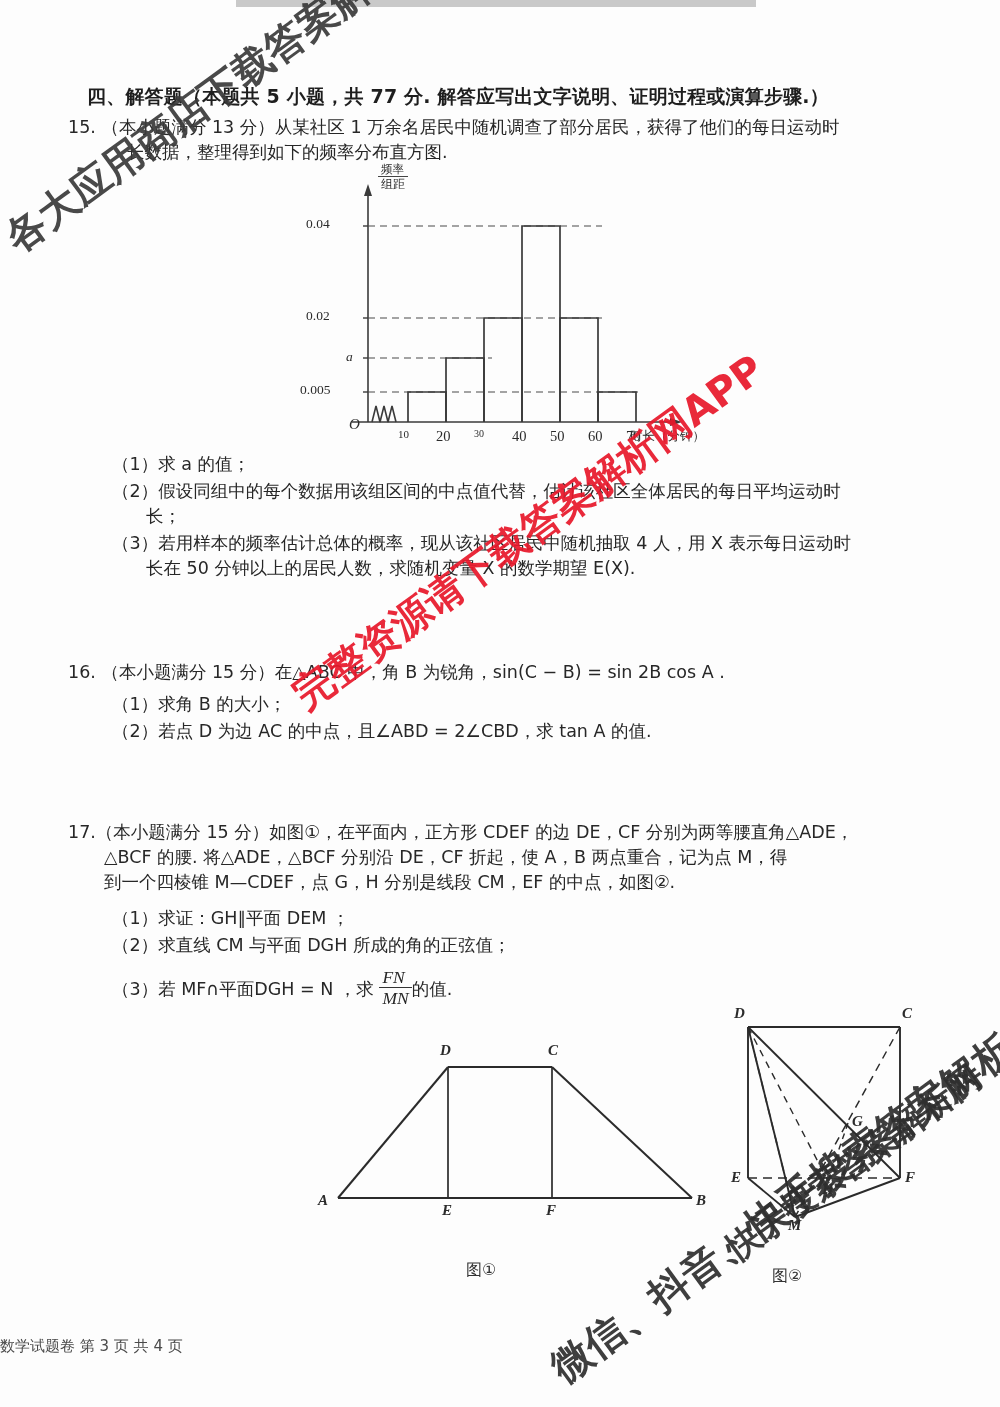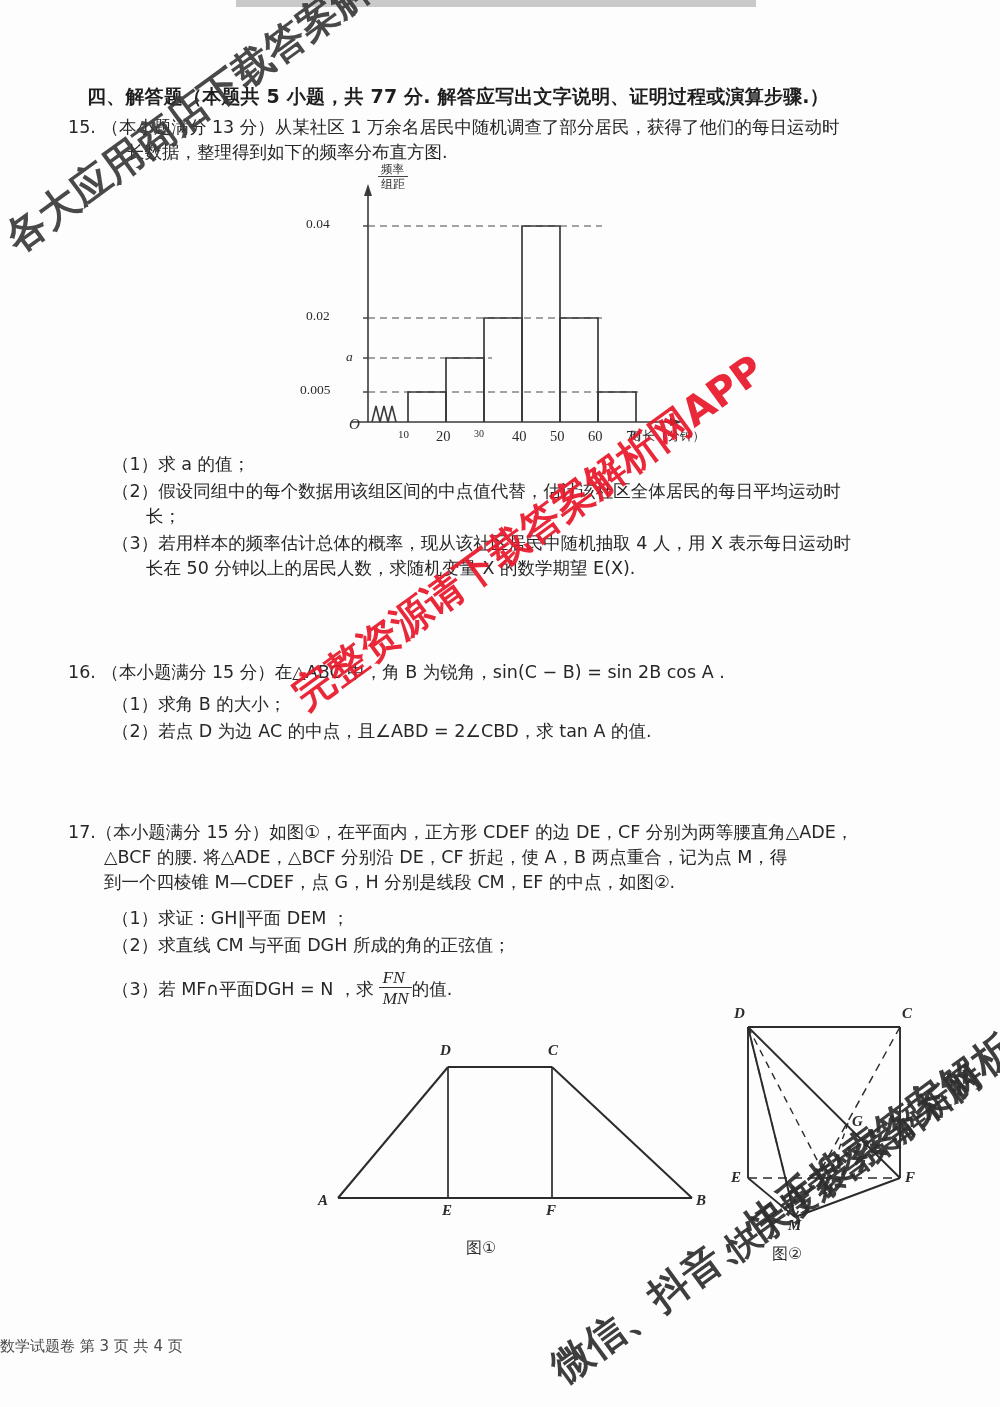--- a/index.html
+++ b/index.html
@@ -64,21 +64,21 @@
   #footer { left:0; top:1337px; width:868px; text-align:left;
             font-size:15px; color:#4a4a4a;
             font-family:"DejaVu Sans","Liberation Sans",sans-serif; }
 
   
   .fig { position:absolute; }
   #histogram { left:300px; top:170px; }
   #fig1 { left:320px; top:1020px; }
   #fig2 { left:700px; top:995px; }
   .figcap { position:absolute; font-size:16px; color:#333;
-            font-family:"DejaVu Sans","Liberation Sans",sans-serif; }
+            font-family:"DejaVu Sans","Liberation Sans",sans-serif;margin-top:22px; }
   #fig1cap { left:466px; top:1238px; }
   #fig2cap { left:772px; top:1244px; }
 
   
   .wm { position:absolute; white-space:nowrap; font-weight:bold;
         font-family:"DejaVu Sans","Liberation Sans",sans-serif;
         pointer-events:none; }
   #wm1 { left:10px;  top:215px; font-size:40px; color:#3a3a3a;
          transform:rotate(-36deg); transform-origin:left center; opacity:.92; }
   #wm2 { left:298px; top:672px; font-size:40px; color:#e8192c;

